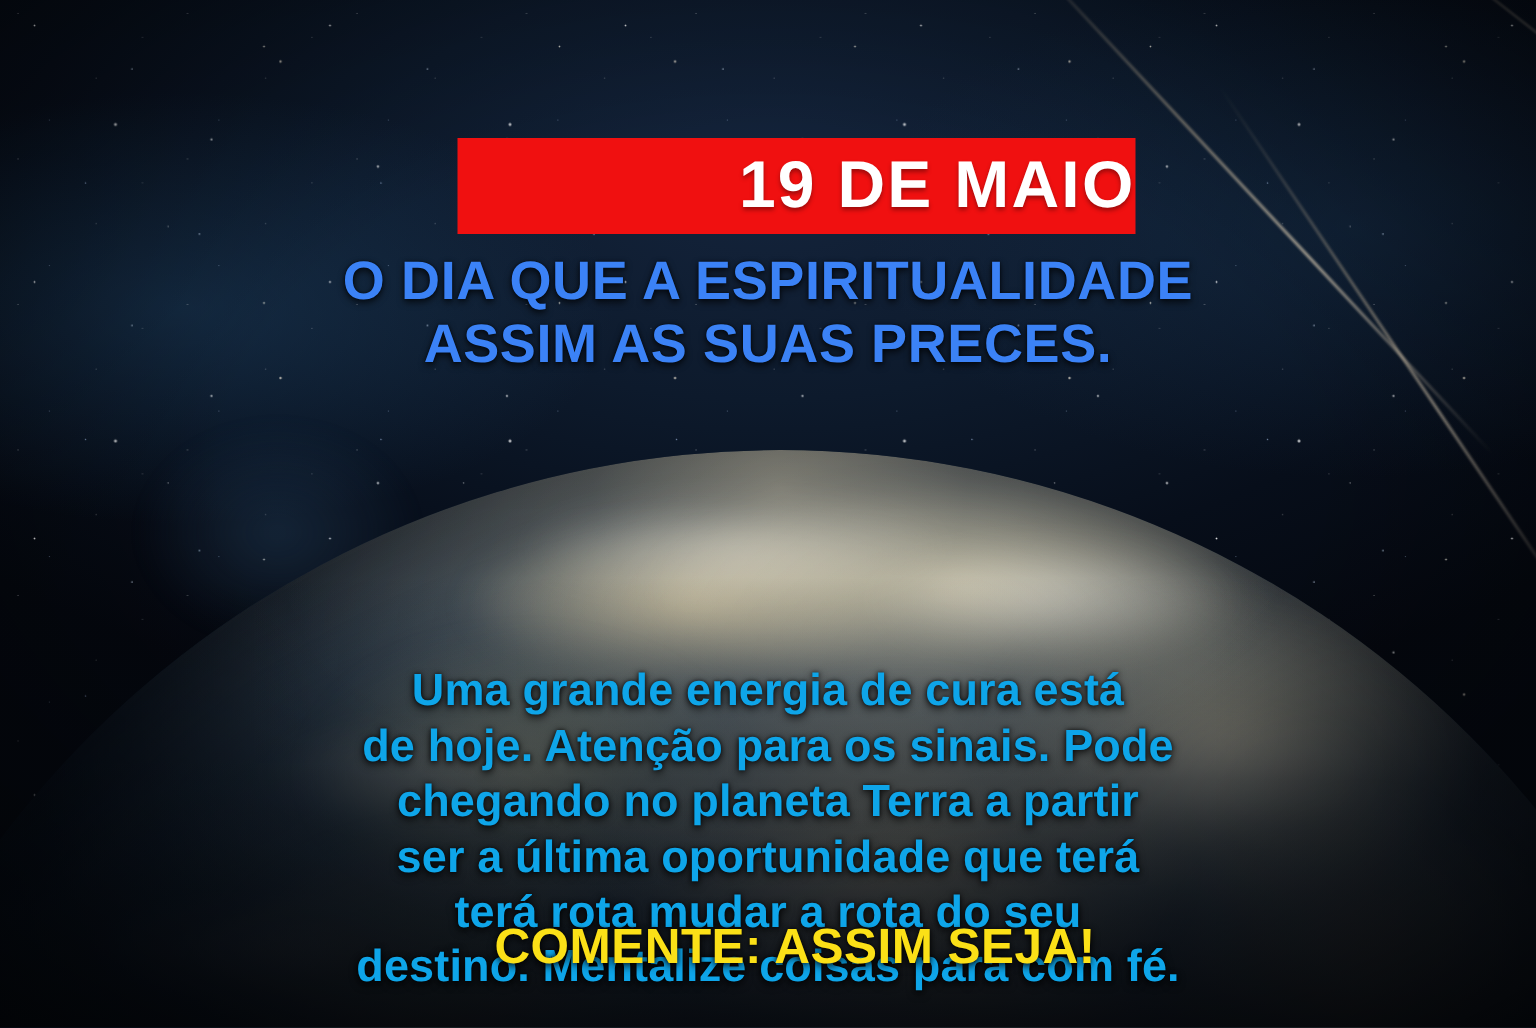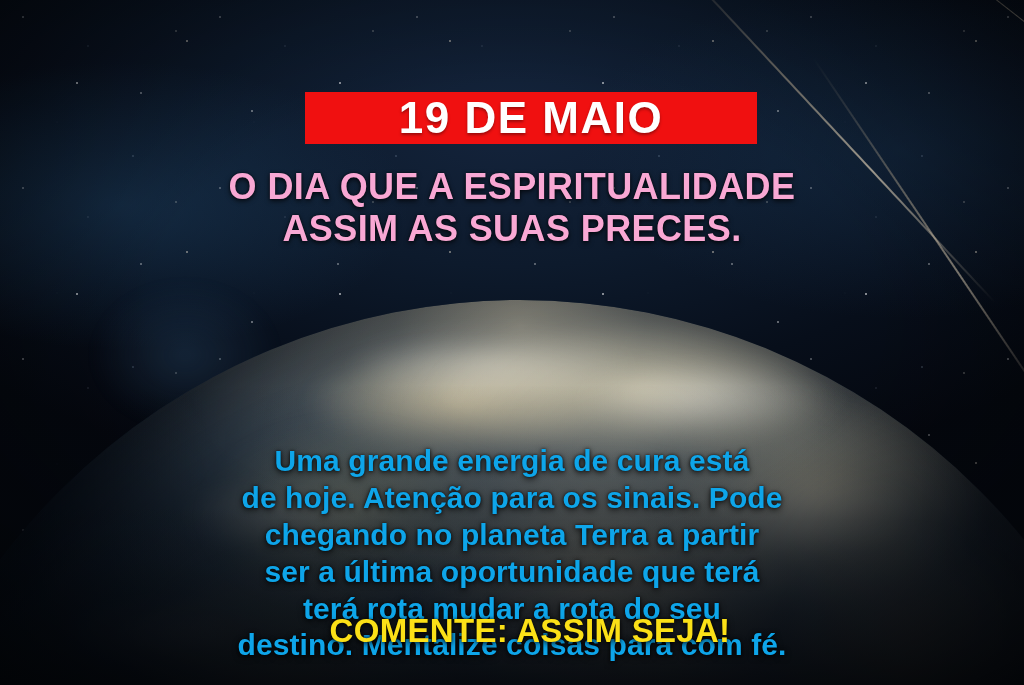--- a/index.html
+++ b/index.html
@@ -197,24 +197,24 @@
     position: absolute;
     inset: 0;
     z-index: 20;
   }
 
   .date-banner {
     position: absolute;
     left: 305px;
     top: 92px;
     width: 452px;
-    height: 52px;
+    height: 64px;
     display: flex;
     align-items: center;
-    justify-content: center;
+    justify-content: flex-end;
   }
   .date-banner-text {
     color: #ffffff;
     font-size: 44px;
     font-weight: 700;
     letter-spacing: 1.5px;
     line-height: 1;
     white-space: nowrap;
     text-shadow: 0 2px 3px rgba(0,0,0,.35);
   }
@@ -303,21 +303,21 @@
 
   <div class="bottom-fade"></div>
   <div class="corner-vignette"></div>
 
   <div class="content">
 
     <div class="date-banner" style="background: rgb(240, 16, 16);">
       <span class="date-banner-text">19 DE MAIO</span>
     </div>
 
-    <div class="headline" style="color: #f9a8d4; text-align: center;">
+    <div class="headline" style="color: #3b82f6; text-align: center;">
       <span class="hl-line">O DIA QUE A ESPIRITUALIDADE</span>
       <span class="hl-line">ASSIM AS SUAS PRECES.</span>
     </div>
 
     <div class="body-copy" style="color: #0ea5e9;">
       <span class="bc-line">Uma grande energia de cura está</span>
       <span class="bc-line">de hoje. Atenção para os sinais. Pode</span>
       <span class="bc-line">chegando no planeta Terra a partir</span>
       <span class="bc-line">ser a última oportunidade que terá</span>
       <span class="bc-line">terá rota mudar a rota do seu</span>

